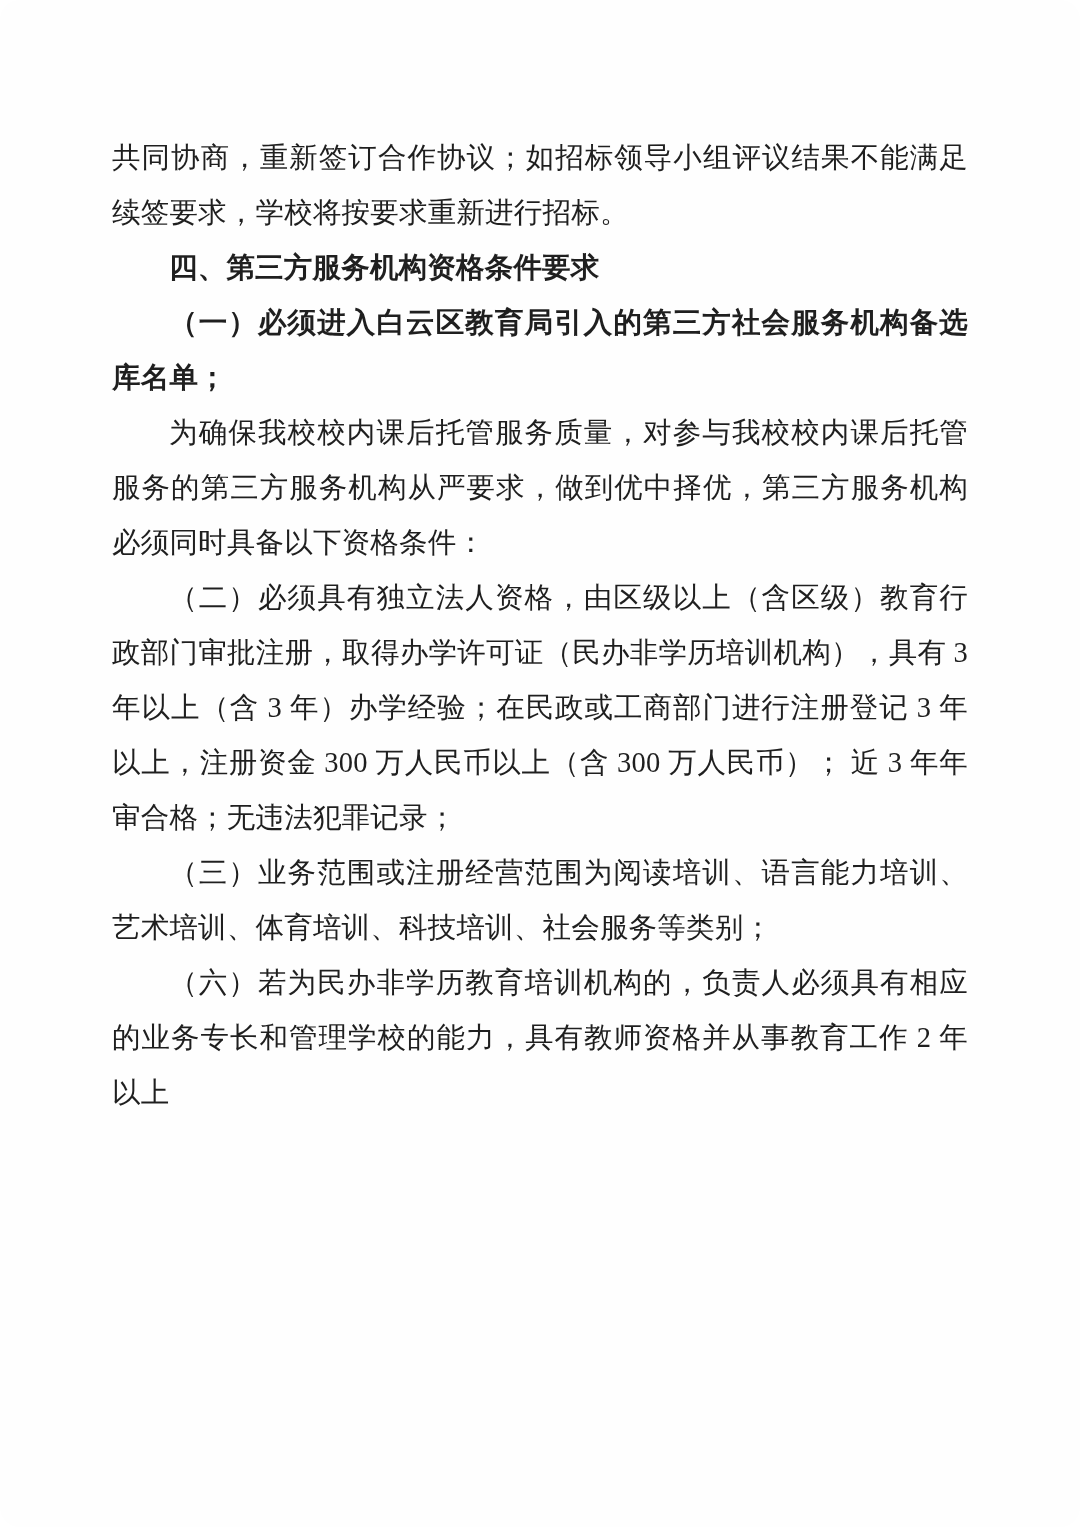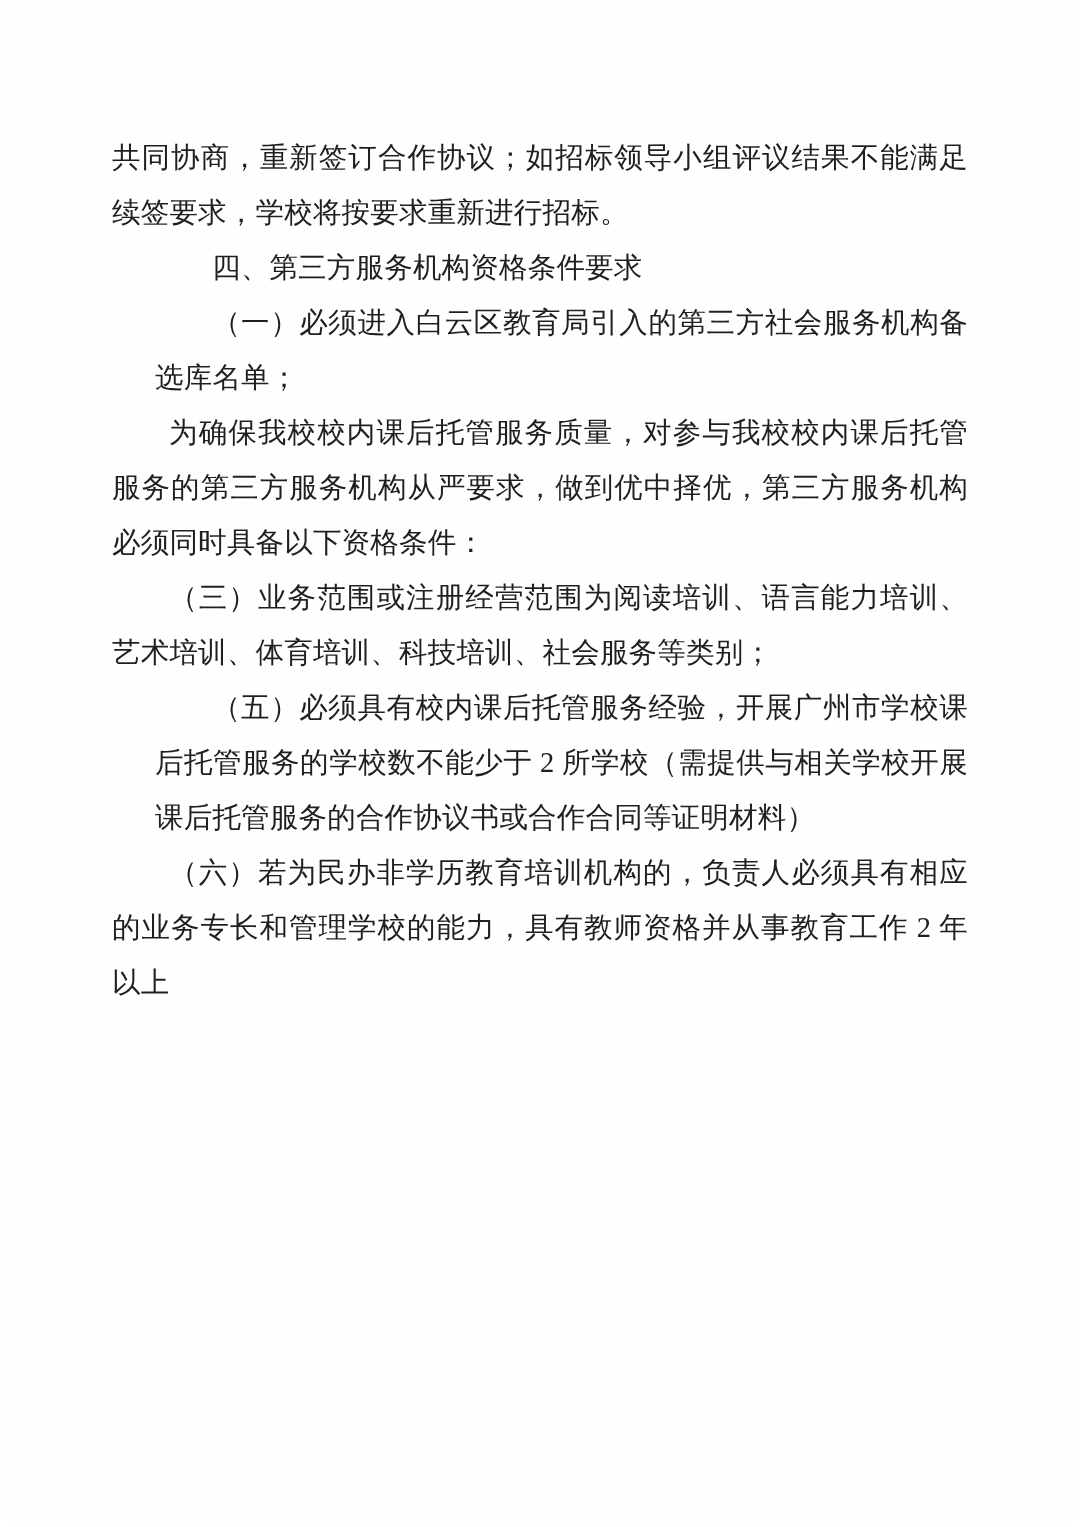--- a/index.html
+++ b/index.html
@@ -29,39 +29,38 @@
     text-align: justify;
     text-indent: 2em;
     font-weight: normal;
     letter-spacing: 0.2px;
     word-break: break-all;
   }
   .para.no-indent {
     text-indent: 0;
   }
   .para.bold {
-    font-weight: normal;
-    margin-left: 43px;
+    font-weight: bold;
   }
   h2.para {
     font-size: 28.5px; 
   }
 </style>
 </head>
 <body>
 
 <main class="page">
   <p class="para no-indent">共同协商，重新签订合作协议；如招标领导小组评议结果不能满足续签要求，学校将按要求重新进行招标。</p>
 
   <h2 class="para bold">四、第三方服务机构资格条件要求</h2>
 
   <p class="para bold">（一）必须进入白云区教育局引入的第三方社会服务机构备选库名单；</p>
 
   <p class="para">为确保我校校内课后托管服务质量，对参与我校校内课后托管服务的第三方服务机构从严要求，做到优中择优，第三方服务机构必须同时具备以下资格条件：</p>
 
+  <p class="para">（二）必须具有独立法人资格，由区级以上（含区级）教育行政部门审批注册，取得办学许可证（民办非学历培训机构），具有 3 年以上（含 3 年）办学经验；在民政或工商部门进行注册登记 3 年以上，注册资金 300 万人民币以上（含 300 万人民币）； 近 3 年年审合格；无违法犯罪记录；</p>
 
   <p class="para">（三）业务范围或注册经营范围为阅读培训、语言能力培训、艺术培训、体育培训、科技培训、社会服务等类别；</p>
 
 
-  <p class="para bold">（五）必须具有校内课后托管服务经验，开展广州市学校课后托管服务的学校数不能少于 2 所学校（需提供与相关学校开展课后托管服务的合作协议书或合作合同等证明材料）</p>
 
   <p class="para">（六）若为民办非学历教育培训机构的，负责人必须具有相应的业务专长和管理学校的能力，具有教师资格并从事教育工作 2 年以上</p>
 </main>
 
 </body></html>

